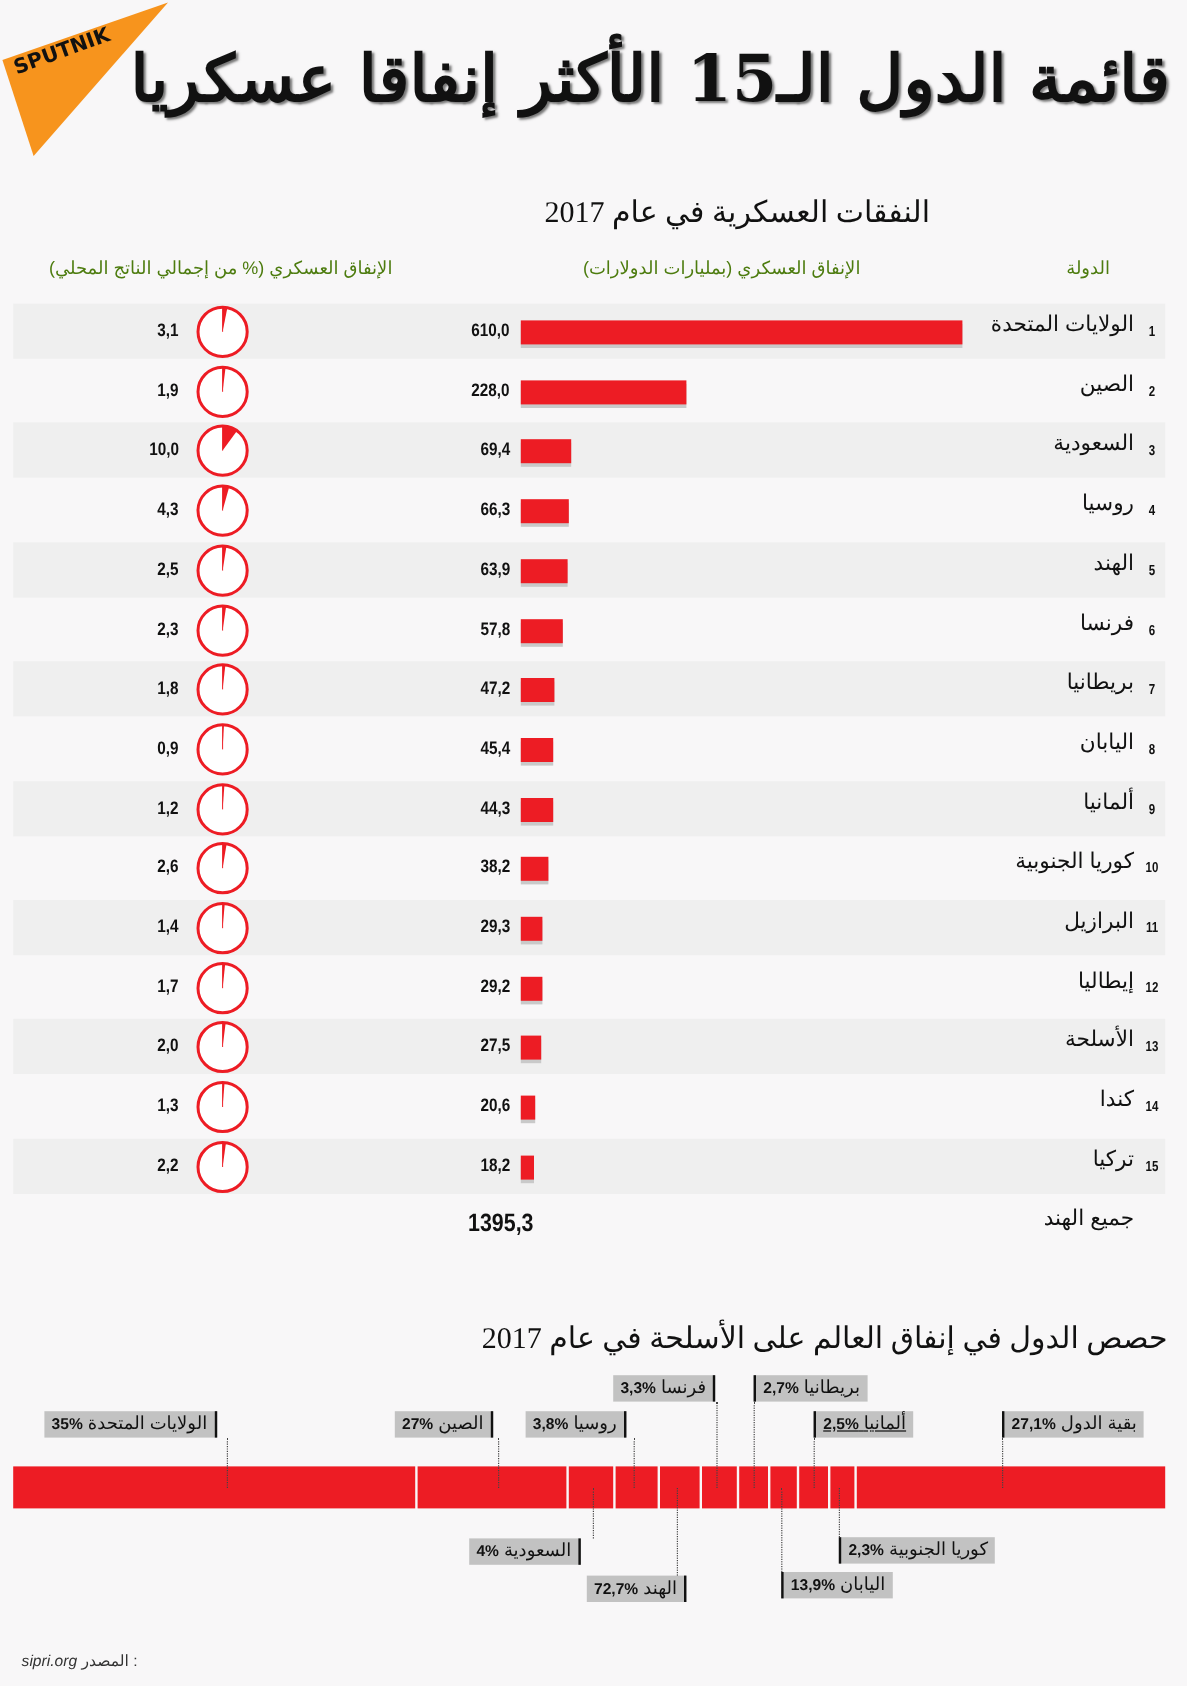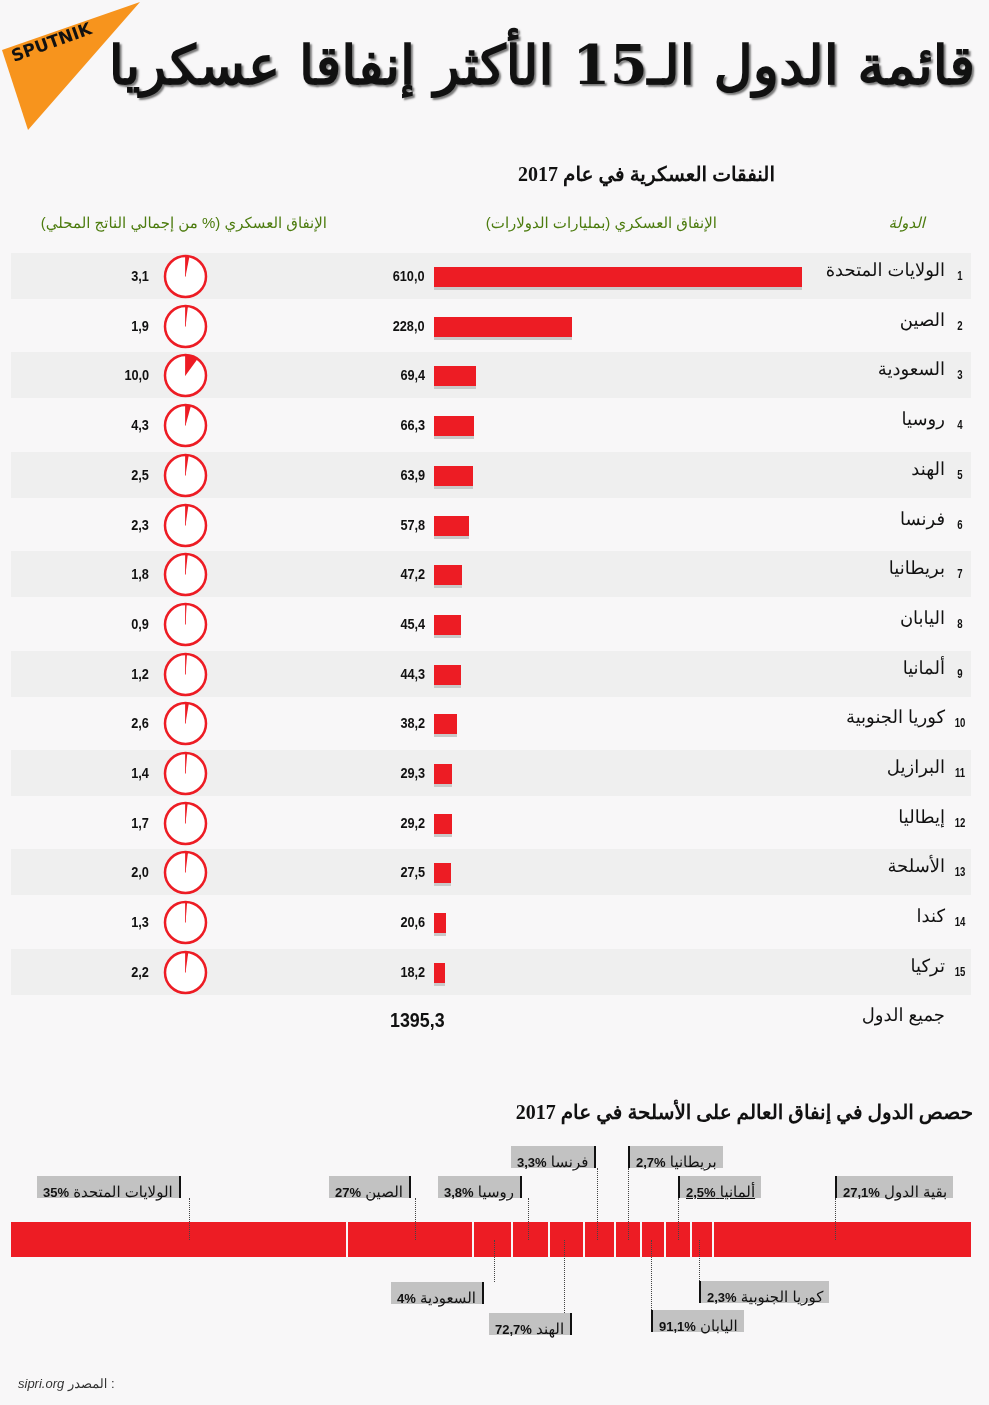--- a/index.html
+++ b/index.html
@@ -1,55 +1,55 @@
 <!DOCTYPE html>
 <html><head>
 <meta charset="utf-8">
 <style>
   * { box-sizing: border-box; margin: 0; padding: 0; }
   html, body { width: 989px; height: 1405px; background: #f8f7f8; overflow: hidden; }
   body { position: relative; font-family: "Liberation Sans", sans-serif; color: #111; }
   .abs { position: absolute; }
   .logo { left: 0; top: 0; width: 150px; height: 140px; }
   .title { right: 14px; top: 22px; font-family: "DejaVu Serif", serif; font-weight: bold; font-size: 54px; direction: rtl; white-space: nowrap; letter-spacing: -1px; text-shadow: 2px 2px 2px #777; margin-top: 11px; }
-  .sec-title { direction: rtl; font-family: "Liberation Serif", serif; font-weight: bold; font-size: 20px; white-space: nowrap; }
+  .sec-title { direction: rtl; font-family: "Liberation Serif", serif; font-weight: normal; font-size: 25px; white-space: nowrap; }
   .col-head { font-size: 15px; direction: rtl; white-space: nowrap; color: #4d7c0f; }
   .row { position: absolute; left: 11px; width: 960px; height: 46px; }
   .row.shaded { background: #efefef; }
   .rank { position: absolute; right: 0; width: 22px; text-align: center; font-family: "Liberation Sans", sans-serif; font-weight: bold; font-size: 12px; top: 16px; transform: scaleX(0.8); }
   .country { position: absolute; right: 26px; top: 6px; font-size: 18px; direction: rtl; white-space: nowrap; }
   .spend-val { position: absolute; right: 546px; top: 14px; font-weight: bold; font-size: 15px; transform: scaleX(0.85); transform-origin: right center; }
   .bar { position: absolute; left: 423px; top: 14px; height: 20px; background: #ed1c24; box-shadow: 0 3px 0 #c9c9c9; }
   .gdp-val { position: absolute; right: 822px; top: 14px; font-weight: bold; font-size: 15px; transform: scaleX(0.85); transform-origin: right center; }
   .pie { position: absolute; left: 152px; top: 1px; width: 45px; height: 45px; }
   .total-val { left: 390px; top: 1008px; font-weight: bold; font-size: 21px; transform: scaleX(0.85); transform-origin: left center; }
   .total-label { right: 44px; top: 1004px; font-size: 18px; direction: rtl; }
   .stack { left: 11px; top: 1222px; width: 960px; height: 35px; }
   .seg { position: absolute; top: 0; height: 35px; background: #ed1c24; }
-  .callout { position: absolute; background: #c2c2c2; height: 22px; font-size: 15px; direction: rtl; white-space: nowrap; padding: 1px 6px 6px 6px; line-height: 30px; }
+  .callout { position: absolute; background: #c2c2c2; height: 22px; font-size: 15px; direction: rtl; white-space: nowrap; padding: 1px 6px 6px 6px; line-height: 19px; }
   .callout .pct { font-weight: bold; font-size: 13px; direction: ltr; unicode-bidi: embed; }
   .callout.edge-right { border-right: 2px solid #111; }
   .callout.edge-left { border-left: 2px solid #111; }
   .leader { position: absolute; width: 0; border-left: 1.5px dotted #444; }
   .source { left: 18px; top: 1376px; font-size: 13px; color: #333; white-space: nowrap; }
   .source .url { font-style: italic; }
 </style>
 </head>
 <body>
 
 <svg class="abs logo" viewBox="0 0 150 140">
   <polygon points="2,50 140,2 28,130" fill="#f7941d"></polygon>
   <text x="14" y="62" font-family="DejaVu Sans, sans-serif" font-weight="bold" font-size="17" fill="#111" transform="rotate(-20 14 62)">SPUTNIK</text>
 </svg>
 
 <div class="abs title">قائمة الدول الـ15 الأكثر إنفاقا عسكريا</div>
 
 <div class="abs sec-title" style="right:214px; top:162px;">النفقات العسكرية في عام 2017</div>
 
-<div class="abs col-head" style="right:64px; top:214px;font-style:italic;">الدولة</div>
+<div class="abs col-head" style="right:64px; top:214px;">الدولة</div>
 <div class="abs col-head" style="right:272px; top:214px;">الإنفاق العسكري (بمليارات الدولارات)</div>
 <div class="abs col-head" style="right:662px; top:214px;">الإنفاق العسكري (% من إجمالي الناتج المحلي)</div>
 
 <div id="rows">
     <div class="row shaded" style="top: 253px;">
       <span class="rank">1</span>
       <span class="country">الولايات المتحدة</span>
       <span class="bar" style="width:368.00000000000006px"></span>
       <span class="spend-val">610,0</span>
       <svg class="pie" viewBox="0 0 45 45">
@@ -223,21 +223,21 @@
       <svg class="pie" viewBox="0 0 45 45">
         <circle cx="22.5" cy="22.5" r="20.5" fill="#fff" stroke="#ed1c24" stroke-width="2.5"></circle>
         <path d="M22.5,22.5 L22.5,2 A20.5,20.5 0 0 1 25.32,2.20 Z" fill="#ed1c24"></path>
         <line x1="22.5" y1="22.5" x2="22.5" y2="2" stroke="#ed1c24" stroke-width="0.8"></line>
       </svg>
       <span class="gdp-val">2,2</span>
     </div>
   </div>
 
 <div class="abs total-val">1395,3</div>
-<div class="abs total-label">جميع الدول</div>
+<div class="abs total-label">جميع الهند</div>
 
 <div class="abs sec-title" style="right:16px; top:1100px;">حصص الدول في إنفاق العالم على الأسلحة في عام 2017</div>
 
 <div class="abs stack" id="stack">
     <div class="seg" style="left: 0px; width: 335px;"></div>
     <div class="seg" style="left: 337px; width: 124px;"></div>
     <div class="seg" style="left: 463px; width: 37px;"></div>
     <div class="seg" style="left: 502px; width: 35px;"></div>
     <div class="seg" style="left: 539px; width: 33px;"></div>
     <div class="seg" style="left: 574px; width: 29px;"></div>
@@ -255,21 +255,21 @@
     <div class="callout edge-right" style="left: 391px; top: 1282px; position: absolute;"><span>السعودية</span> <span class="pct">4%</span></div>
     <div class="leader" style="left: 494px; top: 1240px; height: 42px;"></div>
     <div class="callout edge-right" style="left: 438px; top: 1176px; position: absolute;"><span>روسيا</span> <span class="pct">3,8%</span></div>
     <div class="leader" style="left: 528px; top: 1198px; height: 42px;"></div>
     <div class="callout edge-right" style="left: 489px; top: 1313px; position: absolute;"><span>الهند</span> <span class="pct">72,7%</span></div>
     <div class="leader" style="left: 564px; top: 1240px; height: 73px;"></div>
     <div class="callout edge-right" style="left: 511px; top: 1146px; position: absolute;"><span>فرنسا</span> <span class="pct">3,3%</span></div>
     <div class="leader" style="left: 597px; top: 1168px; height: 72px;"></div>
     <div class="callout edge-left" style="left: 628px; top: 1146px; position: absolute;"><span>بريطانيا</span> <span class="pct">2,7%</span></div>
     <div class="leader" style="left: 628px; top: 1168px; height: 72px;"></div>
-    <div class="callout edge-left" style="left: 651px; top: 1310px; position: absolute;"><span>اليابان</span> <span class="pct">91,1%</span></div>
+    <div class="callout edge-left" style="left: 651px; top: 1310px; position: absolute;"><span>اليابان</span> <span class="pct">13,9%</span></div>
     <div class="leader" style="left: 651px; top: 1240px; height: 70px;"></div>
     <div class="callout edge-left" style="left: 678px; top: 1176px; position: absolute; text-decoration: underline;"><span>ألمانيا</span> <span class="pct">2,5%</span></div>
     <div class="leader" style="left: 678px; top: 1198px; height: 42px;"></div>
     <div class="callout edge-left" style="left: 699px; top: 1281px; position: absolute;"><span>كوريا الجنوبية</span> <span class="pct">2,3%</span></div>
     <div class="leader" style="left: 699px; top: 1240px; height: 41px;"></div>
     <div class="callout edge-left" style="left: 835px; top: 1176px; position: absolute;"><span>بقية الدول</span> <span class="pct">27,1%</span></div>
     <div class="leader" style="left: 835px; top: 1198px; height: 42px;"></div>
   </div>
 
 <div class="abs source">

